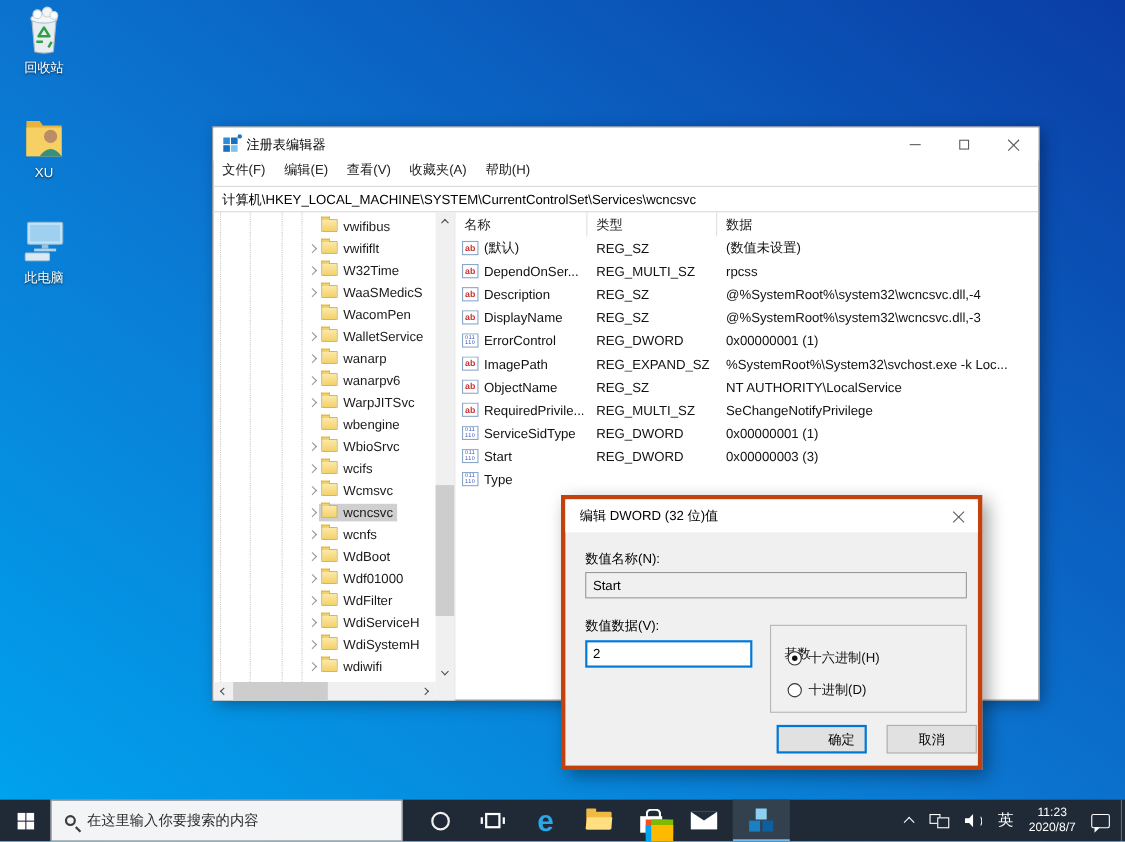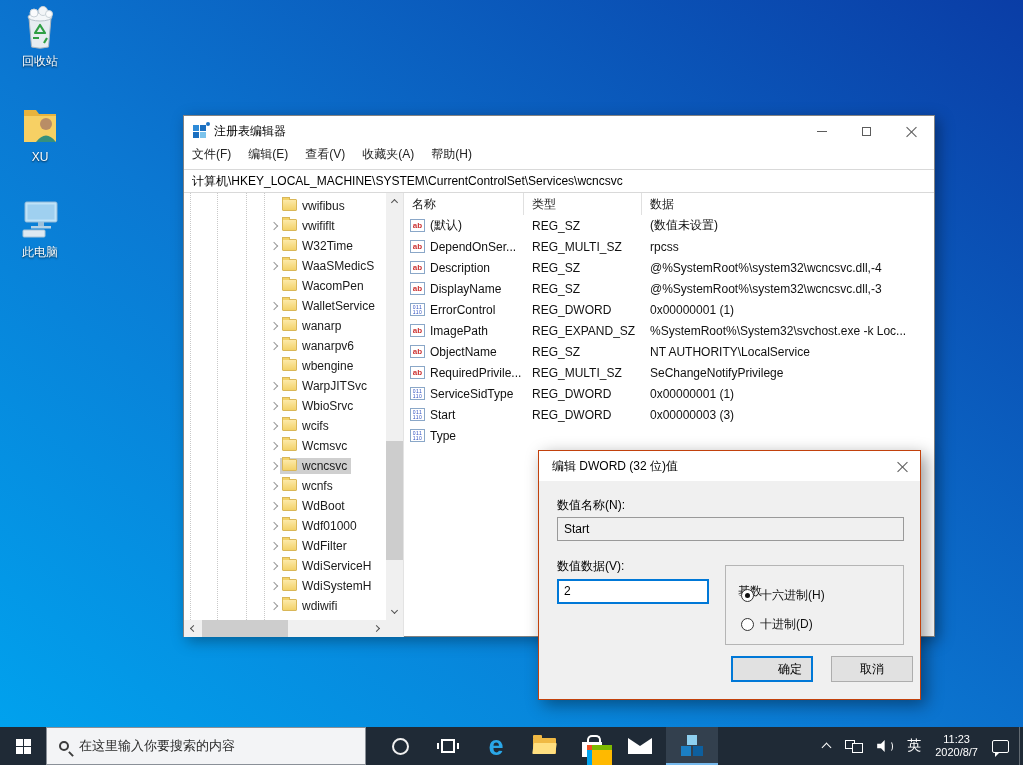--- a/index.html
+++ b/index.html
@@ -7,21 +7,21 @@
   body {
     font-family:"Liberation Sans","DejaVu Sans",sans-serif;
     background:linear-gradient(to top right,#00a4ef 0%,#0b78d2 45%,#0a3da6 100%);
     position:relative; font-size:12px; color:#111;
   }
   
   .desk-item { position:absolute; width:66px; text-align:center; }
   .desk-item .dlabel { color:#fff; font-size:12px; margin-top:2px; text-shadow:0 1px 2px rgba(0,0,0,.75); }
   .desk-item svg { display:block; margin:0 auto; }
   
-  .win { position:absolute; left:183px; top:115px; width:752px; height:522px;
+  .win { position:absolute; left:193px; top:115px; width:752px; height:522px;
          background:#fff; border:1px solid #828282; box-shadow:4px 4px 14px rgba(0,0,0,.35); }
   .titlebar { height:30px; display:flex; align-items:center; background:#fff; padding-left:9px; }
   .app-ico { width:15px; height:15px; position:relative; margin-right:6px; }
   .app-ico i { position:absolute; width:6px; height:6px; }
   .app-ico i:nth-child(1){ left:0; top:1px; background:#2f8bd8; }
   .app-ico i:nth-child(2){ left:7px; top:1px; background:#1b6fc0; }
   .app-ico i:nth-child(3){ left:0; top:8px; background:#1b6fc0; }
   .app-ico i:nth-child(4){ left:7px; top:8px; background:#7cc3ec; }
   .app-ico b { position:absolute; width:4px; height:4px; right:-2px; top:-2px; background:#1f74c4; border-radius:50%; }
   .t-title { font-size:12px; color:#000; }
@@ -69,22 +69,22 @@
   .lrow { height:21px; display:flex; align-items:center; white-space:nowrap; }
   .lc1 { width:120px; display:flex; align-items:center; padding-left:6px; overflow:hidden; }
   .lc2 { width:118px; padding-left:8px; overflow:hidden; }
   .lc3 { flex:1; padding-left:8px; overflow:hidden; }
   .val-ico { width:15px; height:13px; border:1px solid #8aa7c8; background:#fff; margin-right:5px; flex:0 0 15px;
              display:flex; flex-direction:column; align-items:center; justify-content:center; line-height:1; }
   .icon-ab::after { content:"ab"; color:#c33; font-weight:bold; font-size:8px; }
   .icon-bin::before { content:"011"; color:#3050c0; font-size:5px; letter-spacing:.5px; }
   .icon-bin::after { content:"110"; color:#3050c0; font-size:5px; letter-spacing:.5px; }
   
-  .dialog { position:absolute; left:538px; top:450px; width:383px; height:250px; background:#f0f0f0;
-            border:1px solid #c2410c; box-shadow:5px 5px 16px rgba(0,0,0,.4); }
+  .dialog { position:absolute; left:510px; top:450px; width:383px; height:250px; background:#f0f0f0;
+            border:4px solid #c2410c; box-shadow:5px 5px 16px rgba(0,0,0,.4); }
   .dlg-title { height:30px; background:#fff; display:flex; align-items:center; padding:0 12px 0 13px; font-size:12px; color:#000; }
   .dlg-x { margin-left:auto; }
   .dlg-label { position:absolute; font-size:12px; color:#000; }
   .fld-name { position:absolute; left:18px; top:66px; width:347px; height:24px; background:#f0f0f0;
               border:1px solid #999; font-size:12px; color:#000; padding-left:6px; line-height:22px; }
   .fld-data { position:absolute; left:18px; top:128px; width:152px; height:25px; background:#fff;
               border:2px solid #0078d7; font-size:12px; color:#000; padding-left:5px; line-height:21px; }
   .grp { position:absolute; left:186px; top:114px; width:179px; height:80px; border:1px solid #b5b5b5; }
   .grp-label { position:absolute; left:195px; top:108px; background:#f0f0f0; padding:0 4px; font-size:12px;margin-top:24px; }
   .radio-row { position:absolute; display:flex; align-items:center; gap:6px; font-size:12px; }
@@ -284,32 +284,32 @@
 
           <div class="trow">
             <span class="chev"></span>
             <span class="selwrap">
               <span class="fold"></span>
               <span class="tlabel">wanarpv6</span>
             </span>
           </div>
 
           <div class="trow">
+            <span class="chev"></span>
+            <span class="selwrap">
+              <span class="fold"></span>
+              <span class="tlabel">WarpJITSvc</span>
+            </span>
+          </div>
+
+          <div class="trow">
             <span class="chev" style="visibility: hidden;"></span>
             <span class="selwrap">
               <span class="fold"></span>
               <span class="tlabel">wbengine</span>
-            </span>
-          </div>
-
-          <div class="trow">
-            <span class="chev"></span>
-            <span class="selwrap">
-              <span class="fold"></span>
-              <span class="tlabel">WarpJITSvc</span>
             </span>
           </div>
 
           <div class="trow">
             <span class="chev"></span>
             <span class="selwrap">
               <span class="fold"></span>
               <span class="tlabel">WbioSrvc</span>
             </span>
           </div>

